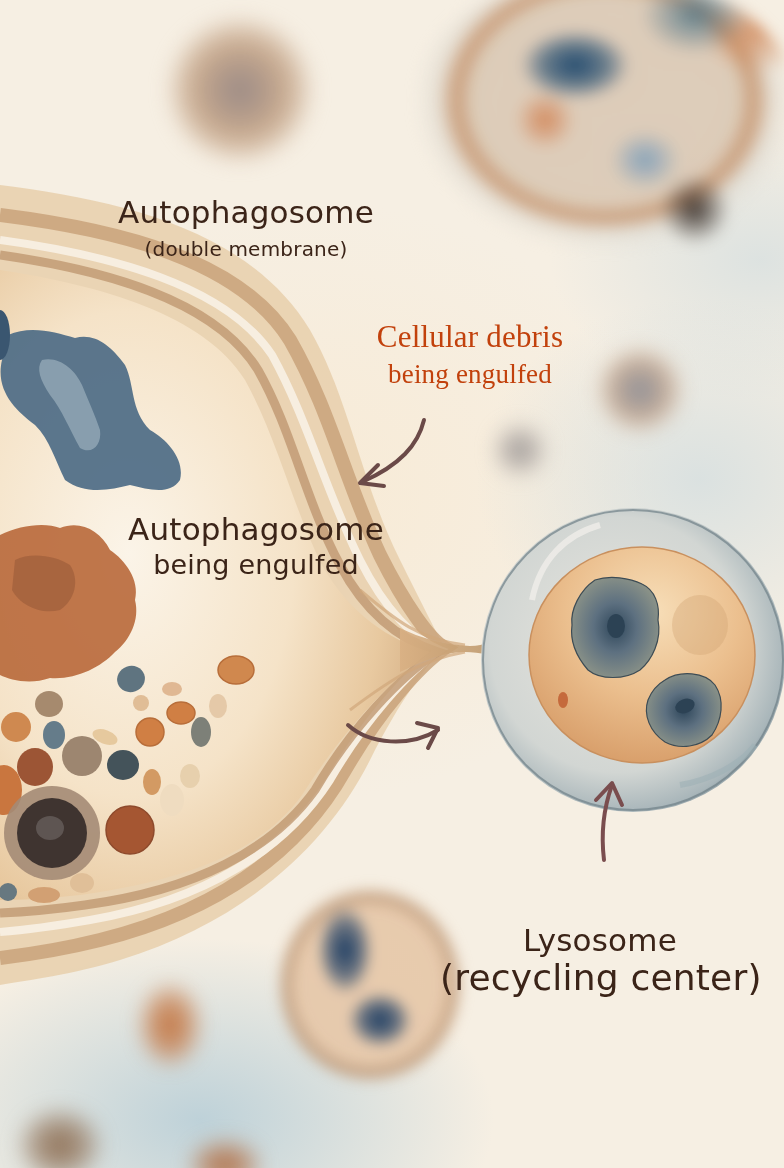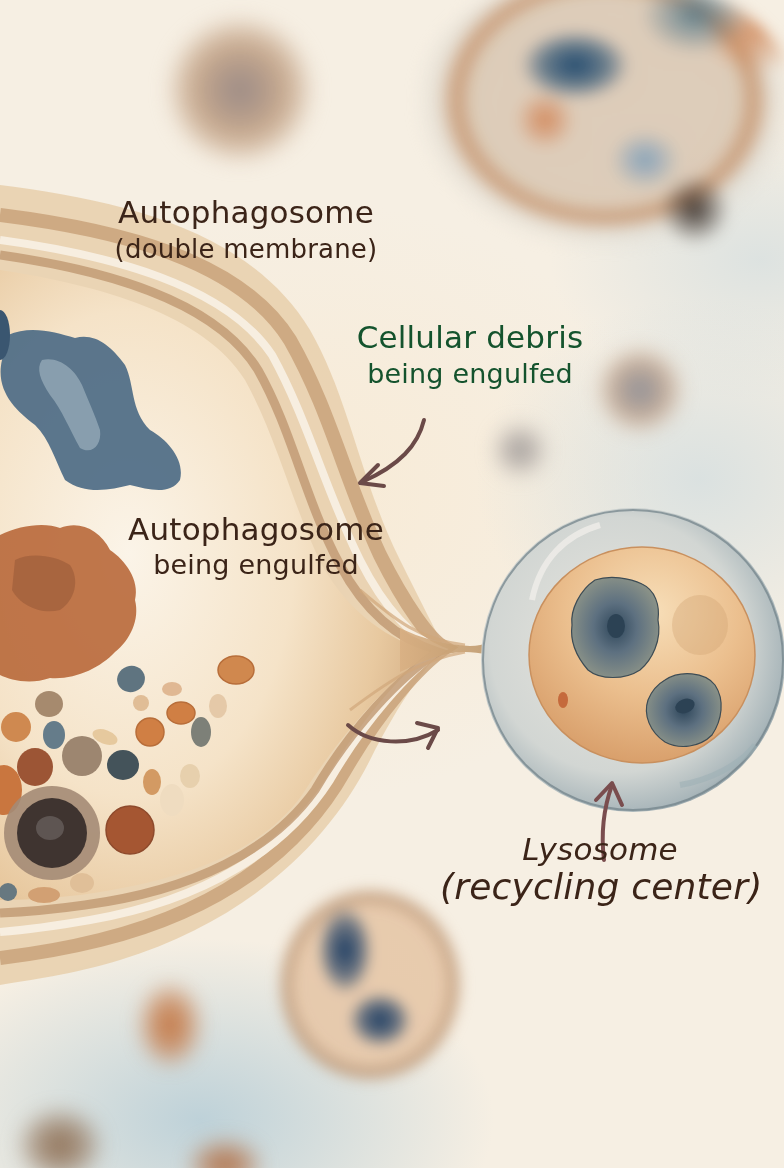--- a/index.html
+++ b/index.html
@@ -10,21 +10,21 @@
     background:
       radial-gradient(ellipse 320px 260px at 700px 480px, rgba(196,214,222,0.55), transparent 70%),
       radial-gradient(ellipse 420px 260px at 200px 1120px, rgba(176,202,214,0.8), transparent 70%),
       radial-gradient(ellipse 300px 200px at 760px 260px, rgba(196,214,222,0.5), transparent 70%),
       radial-gradient(ellipse 500px 400px at 300px 500px, rgba(248,234,212,0.9), transparent 75%),
       #f6efe3; }
   .blur { position:absolute; border-radius:50%; filter:blur(10px); }
   .label { position:absolute; text-align:center; white-space:nowrap; letter-spacing:0.2px; }
   .label .l1, .label .l2 { display:block;text-align:center; }
   .dark { color:#3b2418; }
-  .mauve { color:#14532d; }
+  .mauve { color:#c2410c;font-family:Liberation Serif, serif; }
   svg { position:absolute; overflow:visible; }
 </style>
 </head>
 <body>
 
 <div class="canvas">
   <div class="bg-wash"></div>
 
   <div class="blur" style="left:170px;top:20px;width:140px;height:140px;background:radial-gradient(circle at 50% 50%, #9a8a86 0%, #c7a98e 45%, rgba(220,200,180,0.3) 75%, transparent 80%);"></div>
   <div class="blur" style="left:405px;top:-30px;width:400px;height:300px;filter:blur(7px);background:
@@ -145,31 +145,31 @@
       <path d="M417,723 L438,728 L428,748"></path>
     </g>
     <g stroke="#7a4d4e" stroke-width="4" fill="none" stroke-linecap="round" stroke-linejoin="round">
       <path d="M604,860 C601,835 603,810 612,785"></path>
       <path d="M596,800 L612,783 L622,805"></path>
     </g>
   </svg>
 
   <div class="label dark" style="left:76px;top:193px;width:340px;">
     <span class="l1" style="font-size:31px;line-height:38px;">Autophagosome</span>
-    <span class="l2" style="font-size:26px;line-height:36px;">(double membrane)</span>
+    <span class="l2" style="font-size:20px;line-height:36px;">(double membrane)</span>
   </div>
 
   <div class="label mauve" style="left:315px;top:317px;width:310px;">
     <span class="l1" style="font-size:31px;line-height:40px;">Cellular debris</span>
     <span class="l2" style="font-size:27px;line-height:34px;">being engulfed</span>
   </div>
 
   <div class="label dark" style="left:88px;top:510px;width:336px;">
     <span class="l1" style="font-size:31px;line-height:38px;">Autophagosome</span>
     <span class="l2" style="font-size:27px;line-height:34px;">being engulfed</span>
   </div>
 
 
-  <div class="label dark" style="left:440px;top:829px;width:320px;font-style:italic;">
+  <div class="label dark" style="left:440px;top:920px;width:320px;">
     <span class="l1" style="font-size:31px;line-height:40px;">Lysosome</span>
     <span class="l2" style="font-size:36px;line-height:36px;">(recycling center)</span>
   </div>
 </div>
 
 </body></html>

